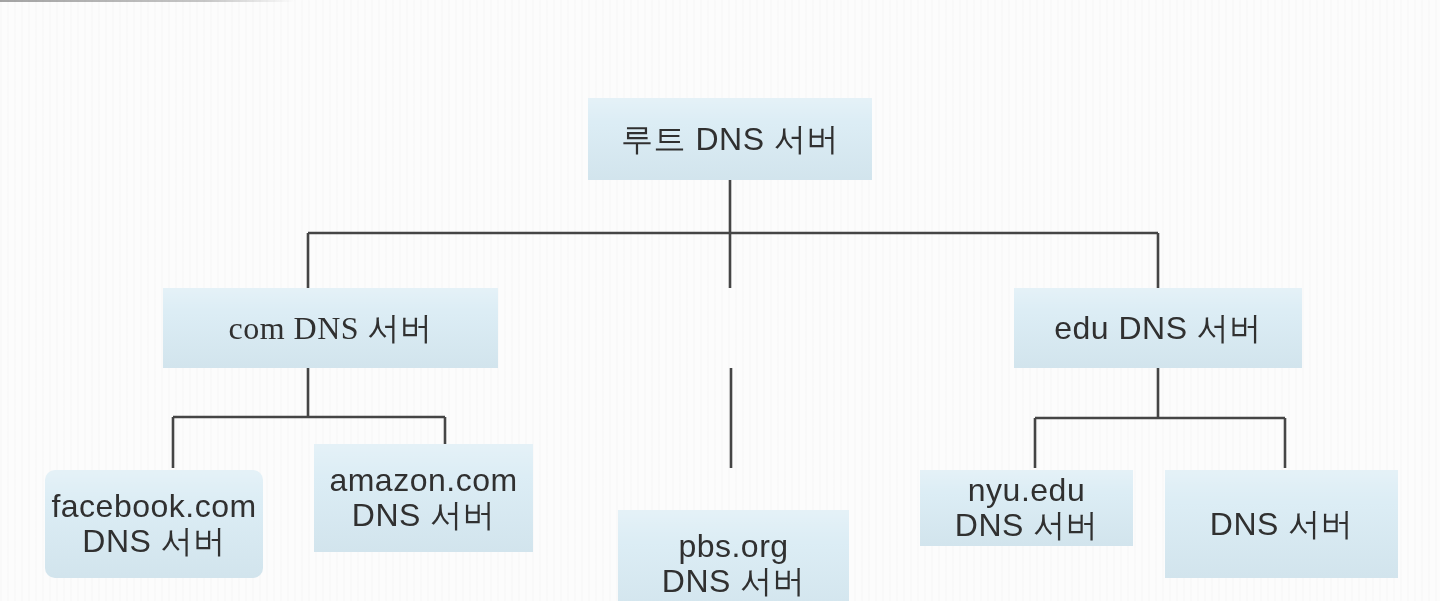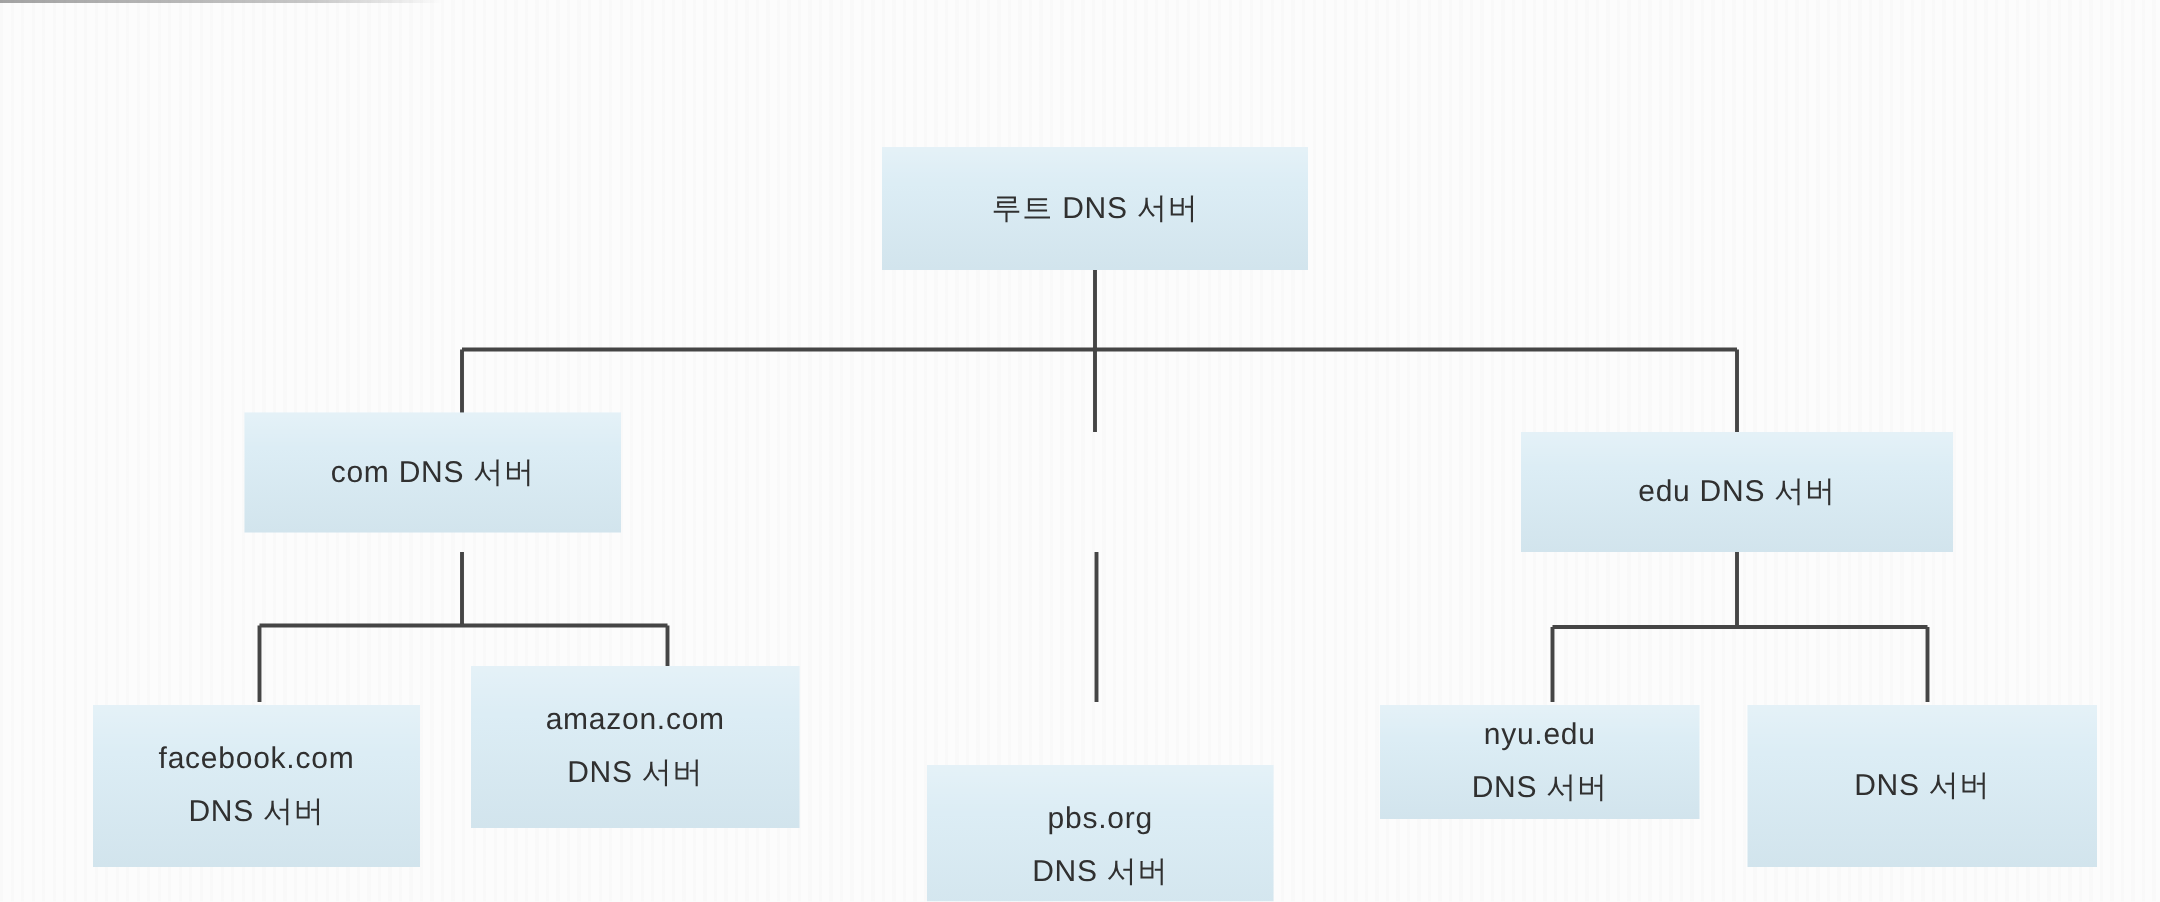--- a/index.html
+++ b/index.html
@@ -47,35 +47,35 @@
   }
   .node {
     position: absolute;
     display: flex;
     flex-direction: column;
     align-items: center;
     justify-content: center;
     background: var(--box-fill, #dcedf5);
     background-image: linear-gradient(180deg, rgba(255,255,255,0.25), rgba(0,0,0,0) 30%, rgba(120,150,165,0.10));
     color: var(--text, #303030);
-    font-size: 20px;
+    font-size: 32px;
     line-height: 35px;
     text-align: center;
     letter-spacing: 0.5px;
   }
   .node .box-line { display: block; white-space: nowrap; }
 
   
   .node-root     { left: 588px;  top: 98px;  width: 284px; height: 82px; }
   
-  .node-com      { left: 163px;  top: 275px; width: 251px; height: 80px; }
+  .node-com      { left: 163px;  top: 288px; width: 335px; height: 80px; font-family: Liberation Serif, serif; }
   .node-org      { left: 588px;  top: 288px; width: 285px; height: 80px; }
   .node-edu      { left: 1014px; top: 288px; width: 288px; height: 80px; }
   
-  .node-facebook { left: 62px;   top: 470px; width: 218px; height: 108px; }
+  .node-facebook { left: 45px;   top: 470px; width: 218px; height: 108px; border-radius: 10px; }
   .node-amazon   { left: 314px;  top: 444px; width: 219px; height: 108px; }
   .node-pbs      { left: 618px;  top: 470px; width: 231px; height: 108px; margin-top: 40px; }
   .node-nyu      { left: 920px;  top: 470px; width: 213px; height: 76px; }
   .node-umass    { left: 1165px; top: 470px; width: 233px; height: 108px; }
 </style>
 </head>
 <body>
 
 <div class="page">
 

